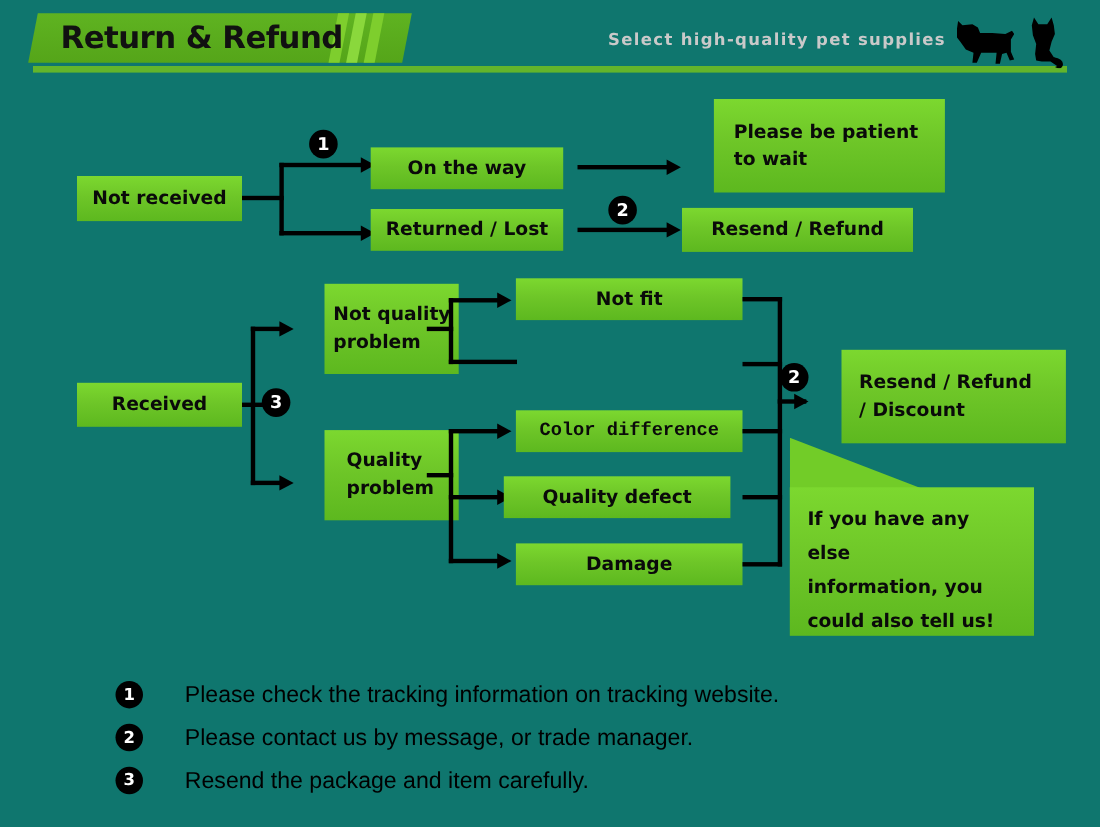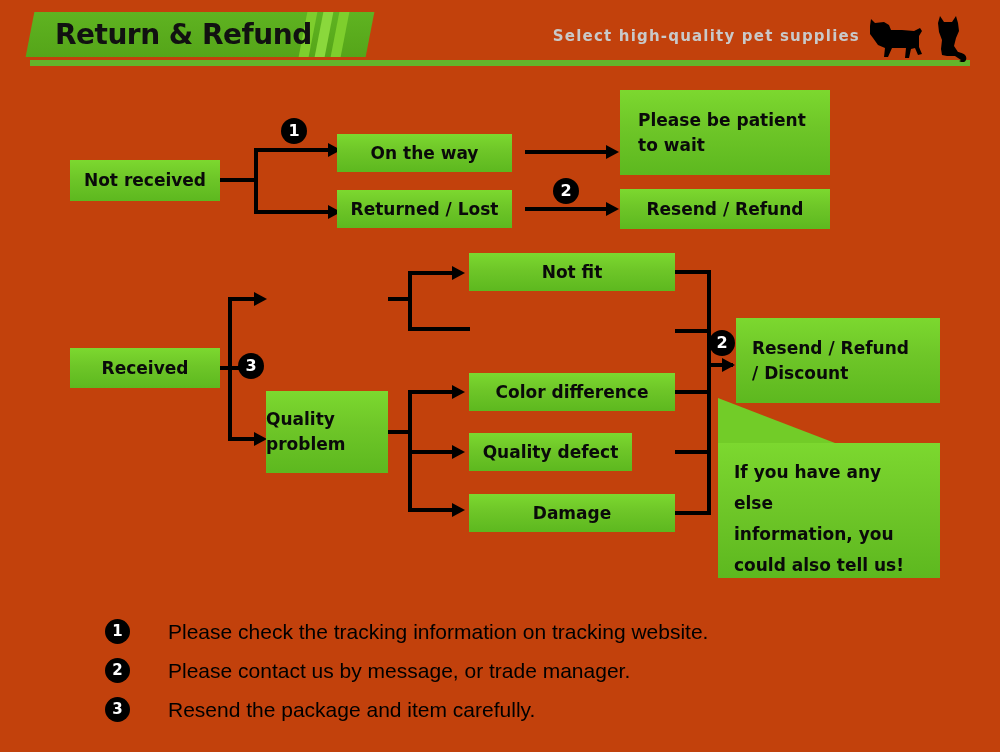--- a/index.html
+++ b/index.html
@@ -7,21 +7,21 @@
     padding: 0;
     background: #ffffff;
   }
   body {
     font-family: "Liberation Sans", sans-serif;
   }
   #page {
     position: relative;
     width: 1000px;
     height: 752px;
-    background: #c2410c;
+    background: #0f766e;
     overflow: hidden;
   }
 
   
   #header {
     position: absolute;
     left: 0; top: 0;
     width: 1000px;
     height: 72px;
   }
@@ -89,21 +89,21 @@
     font-family: "DejaVu Sans", sans-serif;
     font-weight: bold;
     display: flex;
     align-items: center;
     justify-content: center;
     text-align: center;
     box-sizing: border-box;
     font-size: 17px;
     line-height: 1.45;
   }
-  .gbox.left-pad { justify-content: flex-start; padding-left: 14px; text-align: left; }
+  .gbox.left-pad { justify-content: flex-start; padding-left: 14px; text-align: left; margin-left: 29px; }
 
   
   .hline {
     position: absolute;
     background: #000000;
     height: 4px;
   }
   .vline {
     position: absolute;
     background: #000000;
@@ -248,41 +248,42 @@
   <div class="vline" style="left:228px; top:297px; height:144px;"></div>
 
   <div class="hline" style="left:228px; top:297px; width:30px;"></div>
   <div class="arrow" style="left:254px; top:292px;"></div>
 
   <div class="hline" style="left:228px; top:437px; width:30px;"></div>
   <div class="arrow" style="left:254px; top:432px;"></div>
 
   <div class="badge" style="left:238px; top:353px;">3</div>
 
-
-  <div class="gbox left-pad" style="left:266px; top:391px; width:122px; height:82px; padding-left:0;">Quality problem</div>
+  <div class="gbox left-pad" style="left:266px; top:258px; width:122px; height:82px; padding-left:8px;">Not quality problem</div>
+
+  <div class="gbox left-pad" style="left:266px; top:391px; width:122px; height:82px; padding-left:20px;">Quality problem</div>
 
   <div class="hline" style="left:388px; top:297px; width:24px;"></div>
   <div class="vline" style="left:408px; top:271px; height:60px;"></div>
   <div class="hline" style="left:408px; top:271px; width:50px;"></div>
   <div class="arrow" style="left:452px; top:266px;"></div>
   <div class="hline" style="left:408px; top:327px; width:62px;"></div>
 
   <div class="hline" style="left:388px; top:430px; width:24px;"></div>
   <div class="vline" style="left:408px; top:390px; height:122px;"></div>
   <div class="hline" style="left:408px; top:390px; width:50px;"></div>
   <div class="arrow" style="left:452px; top:385px;"></div>
   <div class="hline" style="left:408px; top:450px; width:50px;"></div>
   <div class="arrow" style="left:452px; top:445px;"></div>
   <div class="hline" style="left:408px; top:508px; width:50px;"></div>
   <div class="arrow" style="left:452px; top:503px;"></div>
 
   <div class="gbox" style="left:469px; top:253px; width:206px; height:38px;">Not fit</div>
-  <div class="gbox" style="left:469px; top:373px; width:206px; height:38px;">Color difference</div>
-  <div class="gbox" style="left:469px; top:433px; width:163px; height:38px;">Quality defect</div>
+  <div class="gbox" style="left:469px; top:373px; width:206px; height:38px;font-family:Liberation Mono, monospace;">Color difference</div>
+  <div class="gbox" style="left:458px; top:433px; width:206px; height:38px;">Quality defect</div>
   <div class="gbox" style="left:469px; top:494px; width:206px; height:38px;">Damage</div>
 
   <div class="hline" style="left:675px; top:270px; width:36px;"></div>
   <div class="hline" style="left:675px; top:329px; width:36px;"></div>
   <div class="hline" style="left:675px; top:390px; width:36px;"></div>
   <div class="hline" style="left:675px; top:450px; width:36px;"></div>
   <div class="hline" style="left:675px; top:511px; width:36px;"></div>
   <div class="vline" style="left:707px; top:270px; height:245px;"></div>
   <div class="hline" style="left:707px; top:363px; width:26px;"></div>
   <div class="arrow" style="left:722px; top:358px;"></div>

